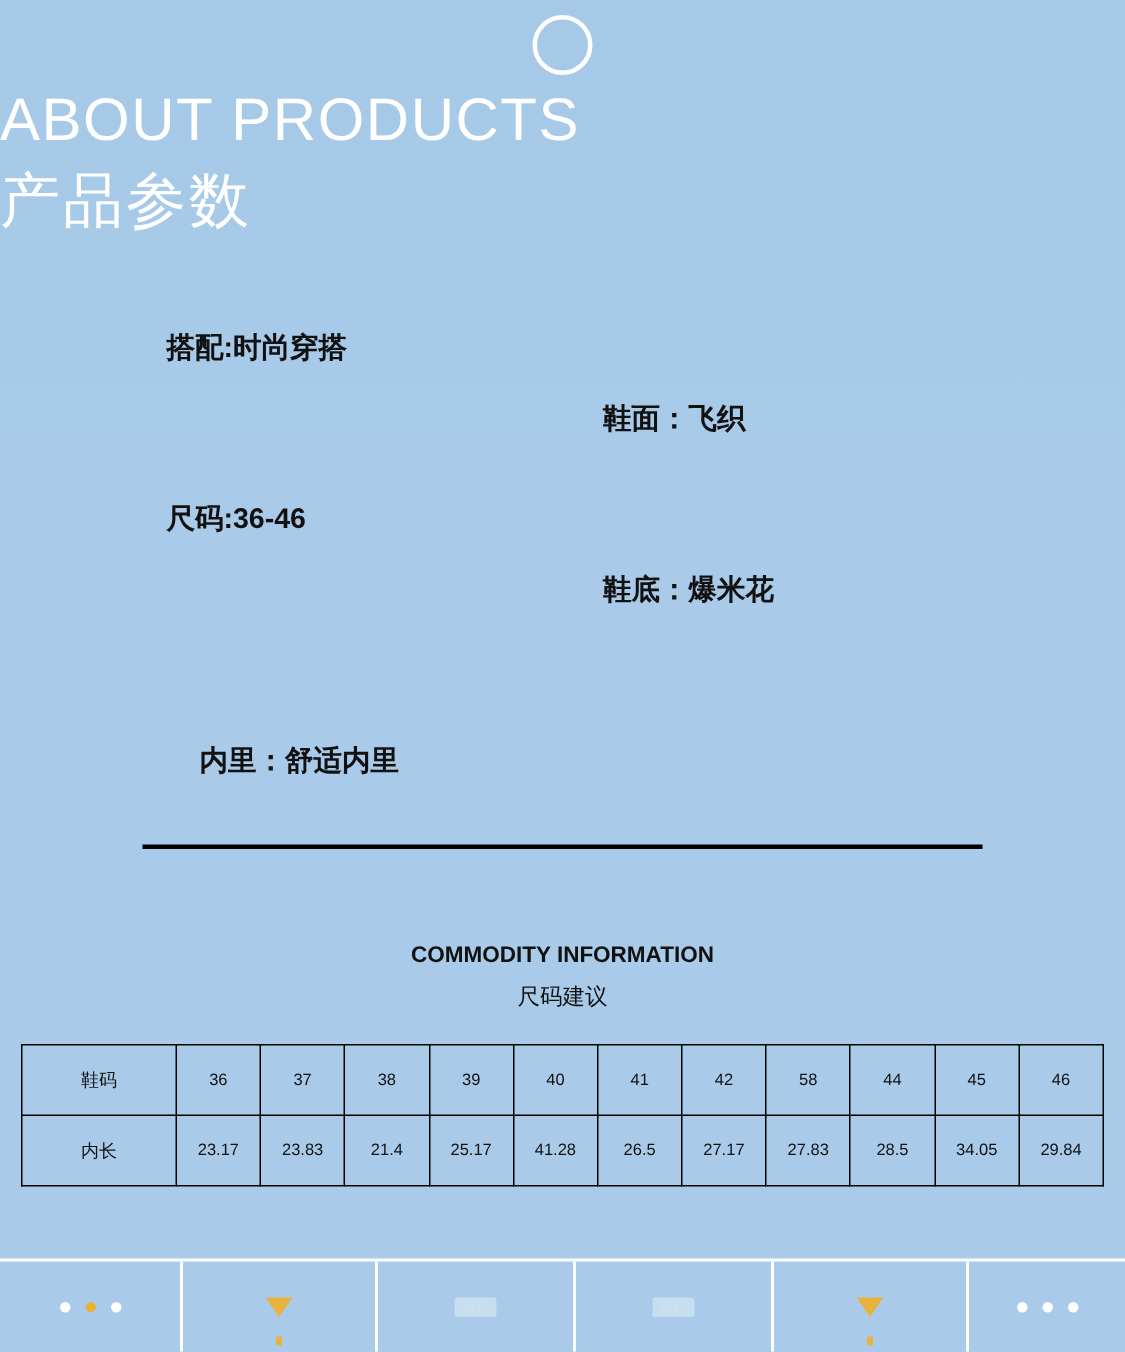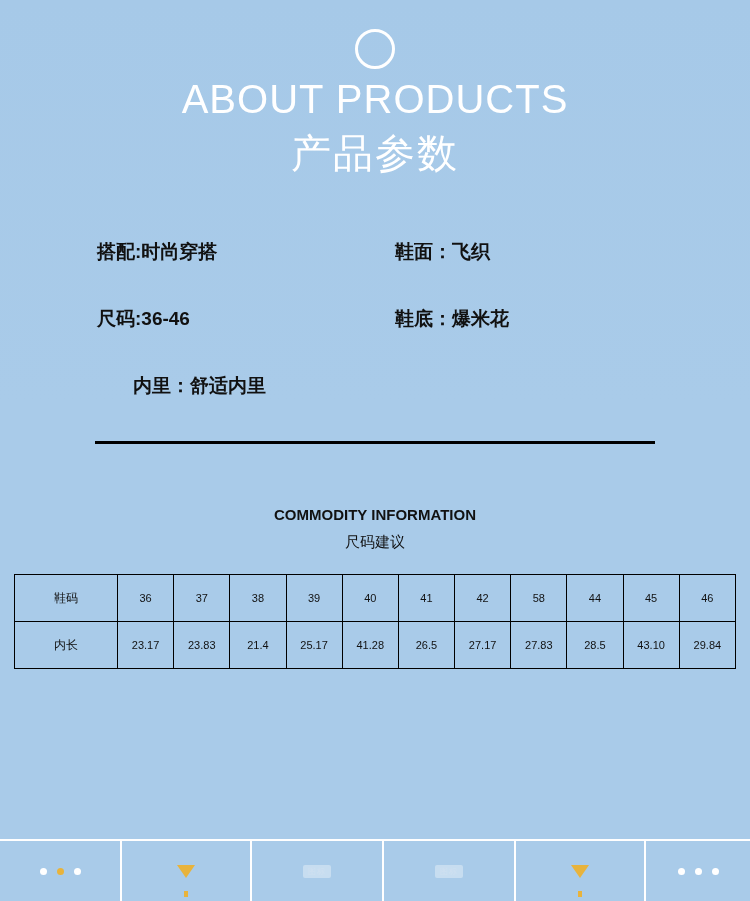--- a/index.html
+++ b/index.html
@@ -16,22 +16,22 @@
   }
   .page {
     position: relative;
     width: 750px;
     height: 901px;
     background: linear-gradient(180deg, #a6c9e8 0%, #a9cbe9 45%, #a9cbe9 100%);
   }
 
   
   .header {
-    padding-top: 29px;
-    text-align: center;
+    padding-top: 10px;
+    text-align: left;
   }
   .ring {
     width: 40px;
     height: 40px;
     border: 3px solid #ffffff;
     border-radius: 50%;
     margin: 0 auto 8px auto;
     box-sizing: border-box;
   }
   .title-en {
@@ -61,22 +61,22 @@
     display: flex;
     margin-bottom: 44px;
   }
   .spec-col {
     width: 50%;
     font-size: 19px;
     font-weight: bold;
     color: #111111;
     line-height: 1.2;
   }
-  .spec-col.left { padding-left: 2px; }
-  .spec-col.right { padding-left: 38px; }
+  .spec-col.left { padding-left: 2px; margin-left: 14px; }
+  .spec-col.right { padding-left: 38px; margin-top: 47px; }
 
   .divider {
     width: 560px;
     height: 3px;
     background: #000000;
     margin: 14px auto 0 auto;
   }
 
   
   .commodity {
@@ -239,21 +239,21 @@
         <td class="head">内长</td>
         <td>23.17</td>
         <td>23.83</td>
         <td>21.4</td>
         <td>25.17</td>
         <td>41.28</td>
         <td>26.5</td>
         <td>27.17</td>
         <td>27.83</td>
         <td>28.5</td>
-        <td>43.10</td>
+        <td>34.05</td>
         <td>29.84</td>
       </tr>
     </tbody>
       </table>
   </div>
 
   <div class="bottom-strip">
     <div class="strip-cell cell-a">
       <div class="dots">
         <span class="dot"></span>

